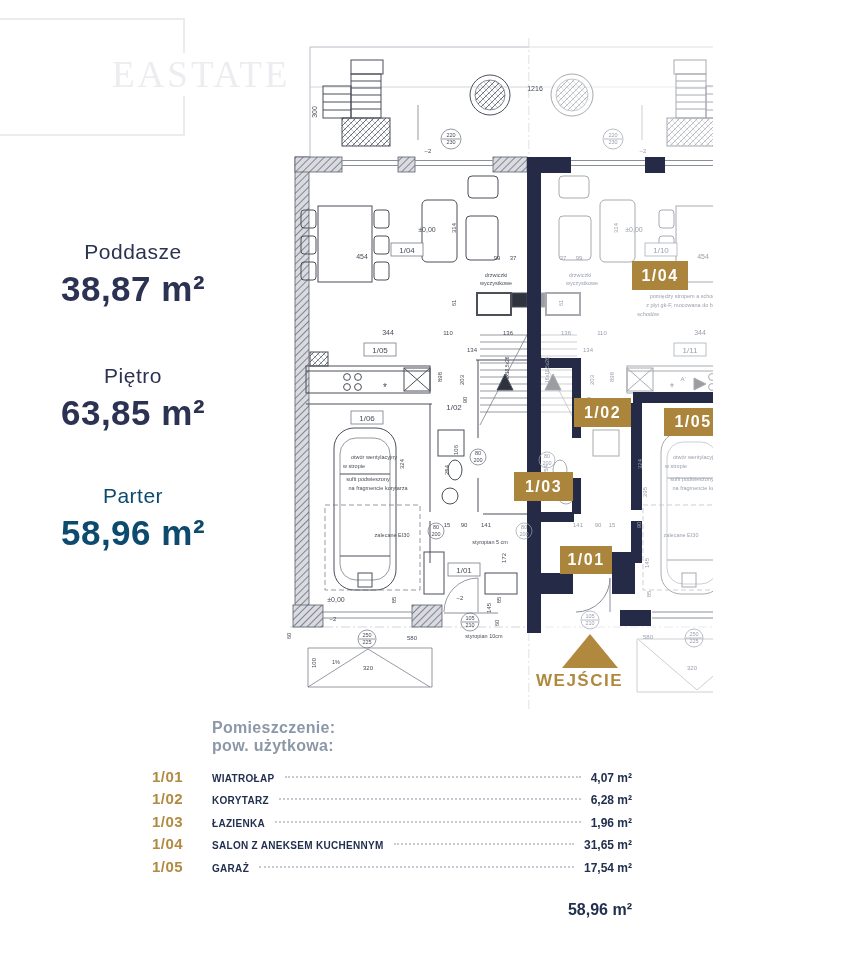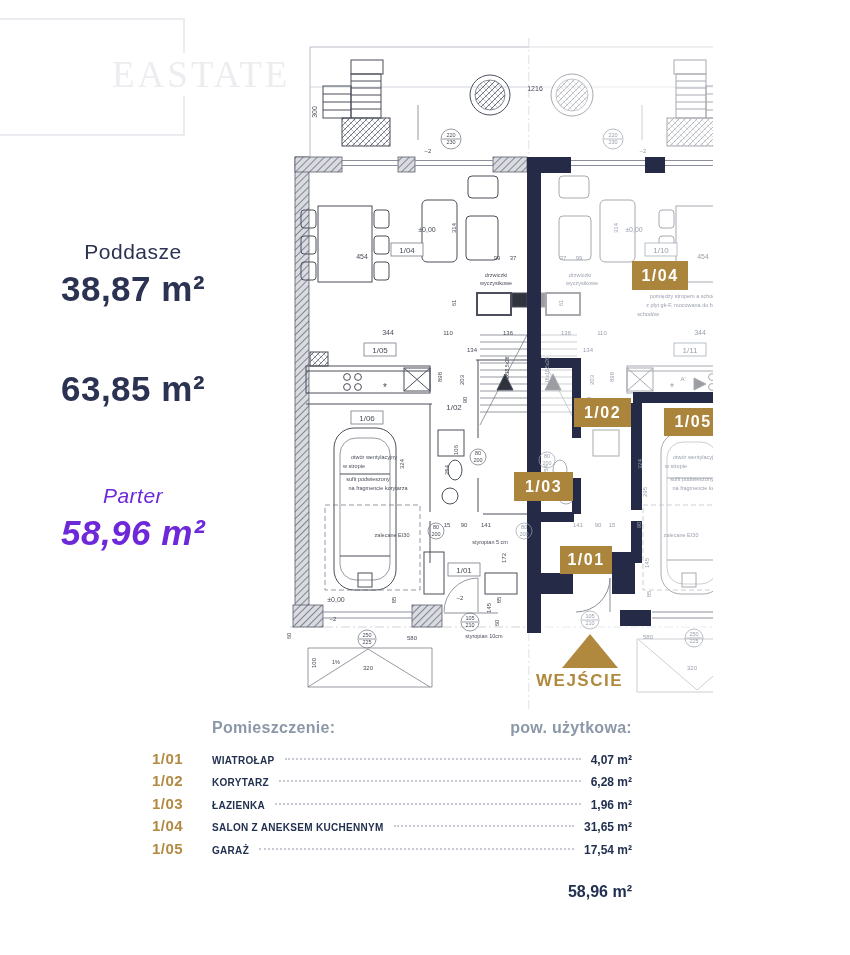--- a/index.html
+++ b/index.html
@@ -9,21 +9,21 @@
   .logo-frame{position:absolute;left:-34px;top:18px;width:215px;height:114px;
               border:2px solid #ececf0;}
   .logo-text{position:absolute;left:104px;top:53px;background:#ffffff;padding:0 8px;
              font-family:"Liberation Serif",serif;font-size:37px;letter-spacing:3px;
              color:#ededf1;font-weight:400;}
   
   .floors{position:absolute;left:28px;top:0;width:210px;}
   .floor-block{position:absolute;left:0;width:210px;text-align:center;}
   .floor-label{font-size:21px;font-weight:500;letter-spacing:.5px;color:#2b3252;}
   .floor-area{margin-top:5px;font-size:35px;font-weight:800;letter-spacing:.5px;color:#2b3252;text-align:center;}
-  .floor-block.gold .floor-label,.floor-block.gold .floor-area{color:#6d28d9;font-style:italic;}
+  .floor-block.gold .floor-label,.floor-block.gold .floor-area{color:#0c4a6e;}
   
   svg{position:absolute;left:0;top:0;}
   .tl{stroke:#b9bcc6;stroke-width:1;fill:none;}
   .tl2{stroke:#c7cad3;stroke-width:.8;fill:none;}
   .lu{stroke:#4a4f5a;stroke-width:1;fill:none;}
   .lu-thin{stroke:#6a6f7a;stroke-width:.7;fill:none;}
   .dark{fill:#2e333e;}
   .wallhatch{fill:url(#hat);stroke:#5a5f6a;stroke-width:.8;}
   .navy{fill:#252b47;}
   .win{stroke:#8a8f9a;stroke-width:1;fill:none;}
@@ -36,21 +36,21 @@
   .badge{position:absolute;display:flex;align-items:center;justify-content:center;
          background:#ab853c;color:#fff;font-weight:700;font-size:16px;letter-spacing:1.5px;}
   .entry-triangle{position:absolute;width:0;height:0;
          border-left:28px solid transparent;border-right:28px solid transparent;
          border-bottom:34px solid #b0893f;}
   .entry-label{position:absolute;color:#b0893f;font-weight:800;
          font-size:17px;letter-spacing:1.5px;}
   
   .legend{position:absolute;left:152px;top:719px;width:480px;}
   .lheader{display:flex;align-items:baseline;color:#8c98a7;font-weight:700;font-size:16px;
-           letter-spacing:.3px;margin-bottom:13px;}
+           letter-spacing:.3px;margin-bottom:13px;flex-direction:column;}
   .lheader .hroom{margin-left:60px;}
   .lheader .hspacer{flex:1;}
   .lrow{display:flex;align-items:baseline;height:22.4px;}
   .lcode{width:60px;color:#b28a42;font-weight:700;font-size:15px;letter-spacing:.5px;}
   .lname{font-weight:700;color:#22304f;font-size:10px;letter-spacing:.3px;white-space:nowrap;}
   .ldots{flex:1;border-bottom:2px dotted #c6cbd3;margin:0 10px;transform:translateY(-4px);}
   .lval{font-weight:700;color:#22304f;font-size:12px;white-space:nowrap;}
   .ltotal{margin-top:21px;text-align:right;font-weight:700;font-size:16px;color:#22304f;}
 </style>
 </head>
@@ -60,20 +60,21 @@
 
   <div class="logo-frame"></div>
   <div class="logo-text">EASTATE</div>
 
   <div class="floors">
     <div class="floor-block" style="top:240px">
       <div class="floor-label">Poddasze</div>
       <div class="floor-area">38,87 m²</div>
     </div>
     <div class="floor-block" style="top:364px">
+      <div class="floor-label">Piętro</div>
       <div class="floor-area">63,85 m²</div>
     </div>
     <div class="floor-block gold" style="top:484px">
       <div class="floor-label">Parter</div>
       <div class="floor-area">58,96 m²</div>
     </div>
   </div>
 
   <svg width="850" height="955" viewBox="0 0 850 955">
     <defs>

